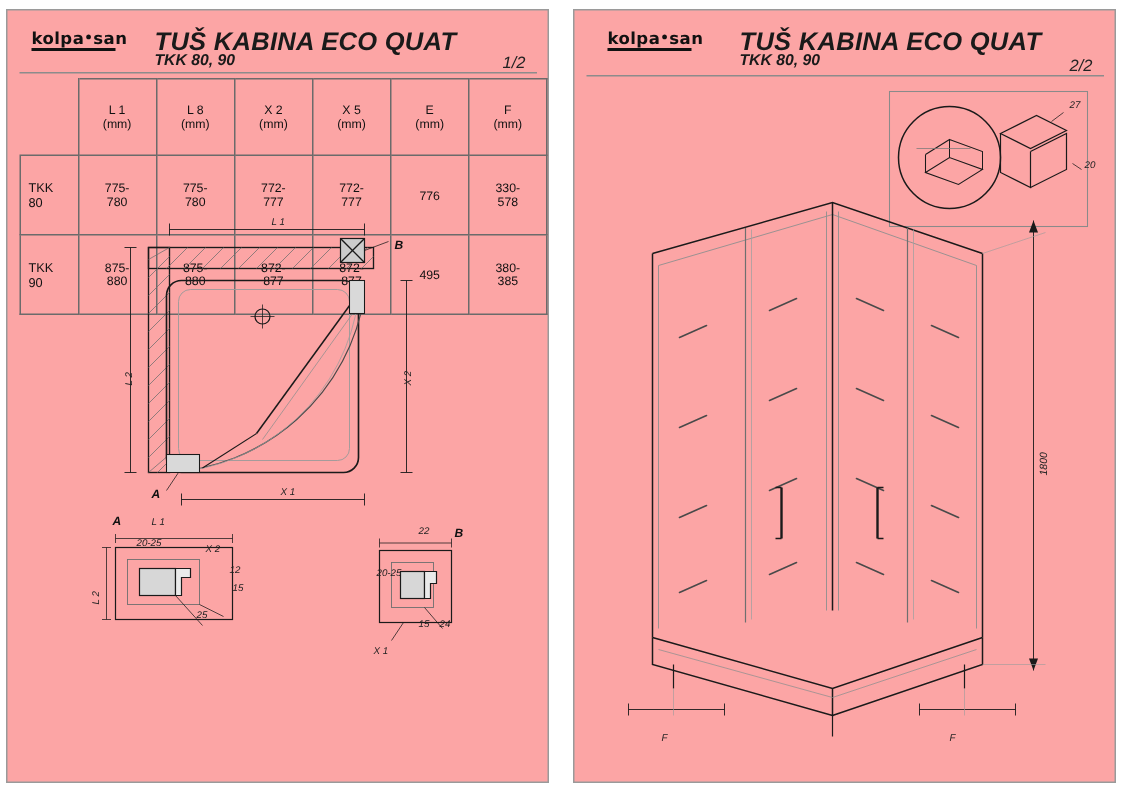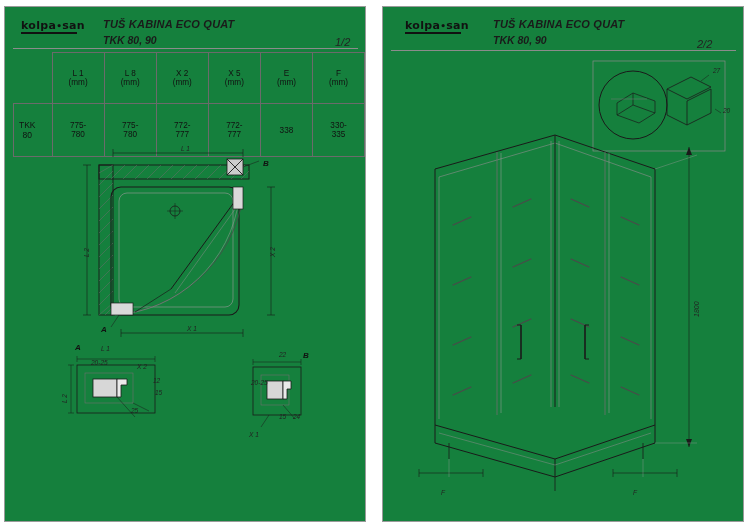--- a/index.html
+++ b/index.html
@@ -18,21 +18,21 @@
     position: relative;
     width: 750px;
     height: 528px;
     background: #fff;
   }
   .page {
     position: absolute;
     top: 6px;
     height: 516px;
     border: 1px solid #9a9a9a;
-    background: #15803d;
+    background: #fca5a5;
     box-sizing: border-box;
   }
   .page-left  { left: 4px;   width: 362px; }
   .page-right { left: 382px; width: 362px; }
 
   
   .logo {
     position: absolute;
     font-family: "DejaVu Sans", sans-serif;
     font-weight: bold;
@@ -46,21 +46,21 @@
     position: absolute;
     height: 2px;
     background: #111;
   }
 
   
   .title {
     position: absolute;
     font-style: italic;
     font-weight: bold;
-    font-size: 11px;
+    font-size: 17px;
     letter-spacing: .2px;
     white-space: nowrap;
   }
   .subtitle {
     position: absolute;
     font-style: italic;
     font-weight: bold;
     font-size: 10.5px;
     white-space: nowrap;
   }
@@ -86,21 +86,21 @@
   table.spec td, table.spec th {
     border: 1px solid #6b6b6b;
     padding: 16px;
     text-align: center;
     vertical-align: middle;
     height: 16px;
     font-weight: normal;
   }
   table.spec th { font-size: 8.2px; }
   table.spec .lbl {
-    text-align: center;
+    text-align: left;
     padding-left: 5px;
     font-size: 8.5px;
     margin-left: 44px;
   }
   table.spec .blank { border-top: none; border-left: none; }
 
   
   .dw { position: absolute; }
   svg { display: block; }
 
@@ -152,22 +152,31 @@
           <th>F (mm)</th>
         </tr>
       </thead>
       <tbody>
         <tr>
           <td class="lbl">TKK 80</td>
           <td>775-780</td>
           <td>775-780</td>
           <td>772-777</td>
           <td>772-777</td>
-          <td>338</td>
-          <td>330-335</td>
+          <td>776</td>
+          <td>330-578</td>
+        </tr>
+        <tr>
+          <td class="lbl">TKK 90</td>
+          <td>875-880</td>
+          <td>875-880</td>
+          <td>872-877</td>
+          <td>872-877</td>
+          <td>495</td>
+          <td>380-385</td>
         </tr>
       </tbody>
     </table>
 
     <div class="dw" style="left:70px; top:130px;">
       <svg width="220" height="210" viewBox="0 0 220 210">
         <g stroke="#1a1a1a" fill="none" stroke-width="0.9">
 
           <rect x="24" y="28" width="14" height="150"></rect>
           <rect x="24" y="28" width="150" height="14"></rect>
@@ -301,21 +310,21 @@
 
   <div class="page page-right">
 
     <div class="logo" style="left:22px; top:12px;">
       <span>kolpa</span><span class="dot">•</span><span>san</span>
     </div>
     <div class="logo-under" style="left:22px; top:25px; width:56px;"></div>
 
     <div class="title" style="left:110px; top:11px;">TUŠ KABINA ECO QUAT</div>
     <div class="subtitle" style="left:110px; top:27px;">TKK 80, 90</div>
-    <div class="pageno" style="left:314px; top:31px;">2/2</div>
+    <div class="pageno" style="left:330px; top:31px;">2/2</div>
     <div class="hr" style="left:8px; top:43px; width:345px;"></div>
 
     <div class="dw" style="left:208px; top:52px;">
       <svg width="140" height="96" viewBox="0 0 140 96">
         <g stroke="#1a1a1a" fill="none" stroke-width="0.8">
           <rect x="2" y="2" width="132" height="90" stroke="#8a8a8a" stroke-width="0.7"></rect>
           <circle cx="42" cy="46" r="34" stroke-width="1"></circle>
 
           <path d="M26 56 l16 -10 l22 8 l-16 10 z" stroke-width="0.7"></path>
           <path d="M42 46 l0 -12 l22 8 l0 12" stroke-width="0.7"></path>

